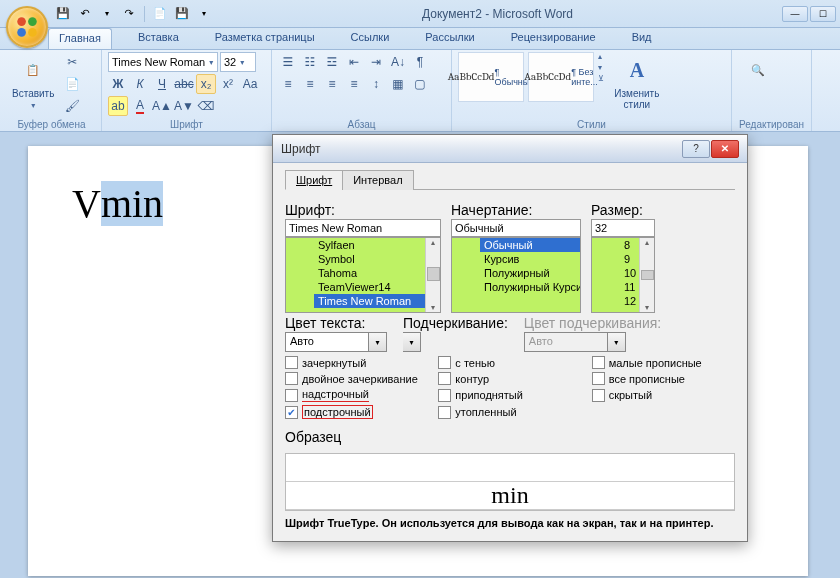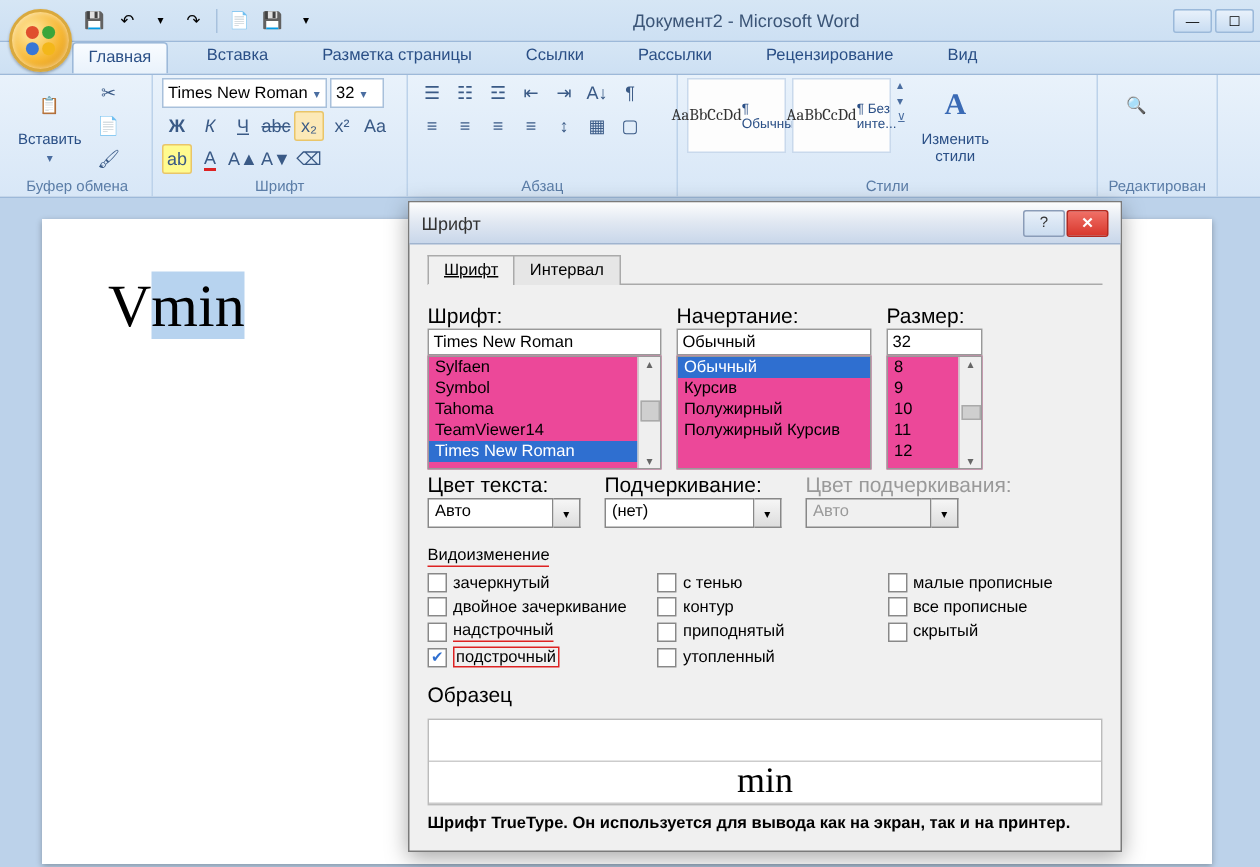--- a/index.html
+++ b/index.html
@@ -56,21 +56,21 @@
   .dlg-body { padding:6px 12px 12px; }
   .dlg-tabs { display:flex; border-bottom:1px solid #aaa; margin-bottom:12px; }
   .dlg-tab { padding:3px 10px; font-size:11px; border:1px solid #aaa; border-bottom:none; background:#f0f0f0; position:relative; top:1px; margin-right:-1px; }
   .dlg-tab.active { background:#f0f0f0; border-bottom:1px solid #f0f0f0; }
   .dlg-tab:not(.active){ background:#e6e6e6; }
 
   .field-row { display:flex; gap:10px; margin-bottom:2px; }
   .field-col { display:flex; flex-direction:column; }
   .field-lbl { font-size:14px; margin-bottom:1px; }
   .txt-input { height:18px; border:1px solid #999; background:#fff; padding:0 3px; font-size:11px; }
-  .listbox { height:76px; border:1px solid #999; background:#ec4899; overflow:hidden; font-size:11px; position:relative; }
+  .listbox { height:76px; border:1px solid #999; background:#bef264; overflow:hidden; font-size:11px; position:relative;padding-left:28px; }
   .listbox .item { padding:1px 4px; white-space:nowrap; }
   .listbox .item.sel { background:#2f6fd0; color:#fff; }
   .listbox .sbar { position:absolute; right:0; top:0; bottom:0; width:15px; background:#efefef; border-left:1px solid #ccc; display:flex; flex-direction:column; justify-content:space-between; align-items:center; }
   .sbar .ar { font-size:8px; color:#666; }
   .sbar .thumb { width:13px; background:#cfcfcf; border:1px solid #aaa; }
 
   .row2 { display:flex; gap:16px; }
   .dd { display:flex; }
   .dd .txt { height:20px; border:1px solid #888; background:#fff; padding:2px 4px; font-size:11px; min-width:50px; }
   .dd .btn { width:18px; height:20px; border:1px solid #888; border-left:none; background:linear-gradient(#f6f6f6,#ddd); display:flex; align-items:center; justify-content:center; font-size:8px; }
@@ -319,36 +319,32 @@
       <div class="field-col">
         <div class="field-lbl">Цвет текста:</div>
         <div class="dd">
             <div class="txt" style="width:84px">Авто</div>
             <div class="btn">▾</div>
           </div>
       </div>
       <div class="field-col">
         <div class="field-lbl">Подчеркивание:</div>
         <div class="dd">
-            <div class="txt" style="width:100px">(нет)</div>
             <div class="btn">▾</div>
           </div>
       </div>
       <div class="field-col">
         <div class="field-lbl" style="color:#999">Цвет подчеркивания:</div>
         <div class="dd disabled">
             <div class="txt" style="width:84px">Авто</div>
             <div class="btn">▾</div>
           </div>
       </div>
     </div>
 
-    <div style="margin-top:12px">
-      <span class="ul-red">Видоизменение</span>
-    </div>
     <div class="checks">
       <div class="chk">
           <span class="chk-box"></span>
           <span>зачеркнутый</span>
         </div>
       <div class="chk">
           <span class="chk-box"></span>
           <span>с тенью</span>
         </div>
       <div class="chk">

